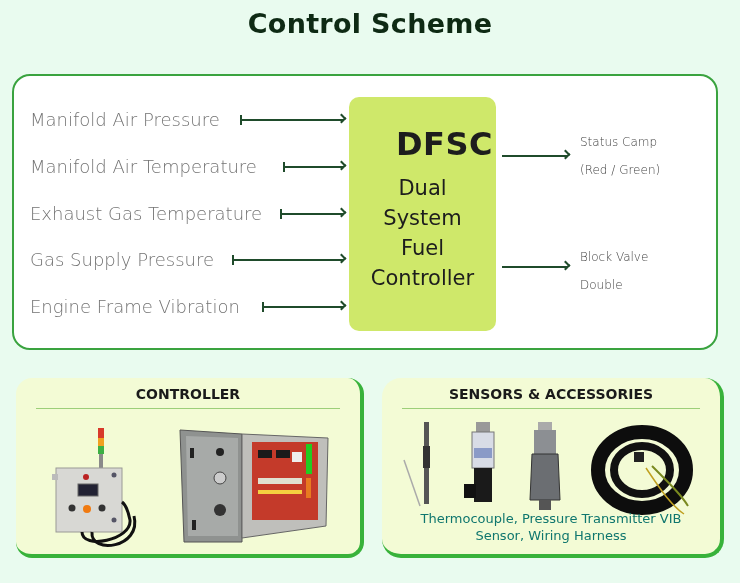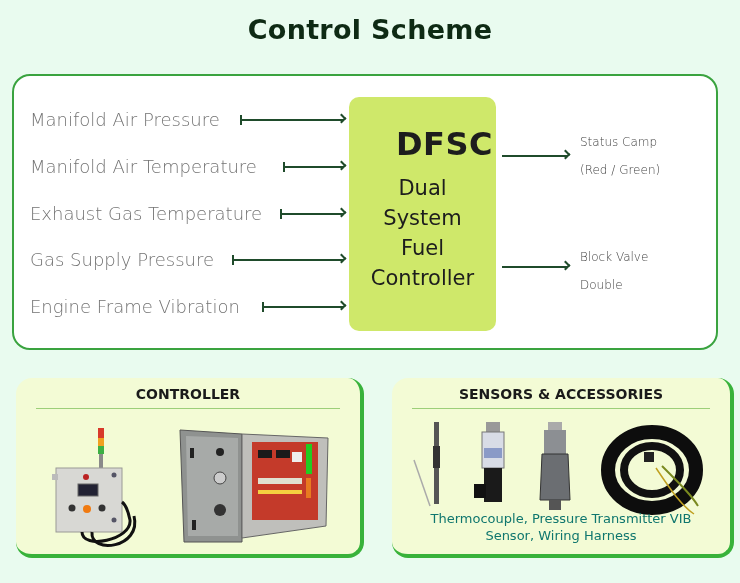--- a/index.html
+++ b/index.html
@@ -4,21 +4,21 @@
   <style>
     html, body { margin: 0; padding: 0; }
     body {
       width: 740px; height: 583px; overflow: hidden;
       background: #e9fbef;
       font-family: "DejaVu Sans", "Liberation Sans", sans-serif;
       position: relative;
       color: #2b2b2b;
     }
     .title {
-      position: absolute; left: 0; top: 14px; width: 740px;
+      position: absolute; left: 0; top: 8px; width: 740px;
       text-align: center; font-size: 27px; font-weight: bold; color: #0e2a14;
       letter-spacing: 0.3px;
     }
     .scheme {
       position: absolute; left: 12px; top: 74px; width: 706px; height: 276px;
       background: #ffffff; border: 2.5px solid #3aa33f; border-radius: 18px;
       box-sizing: border-box;
     }
     .input-row {
       position: absolute; left: 30px; height: 26px;
@@ -48,21 +48,21 @@
     .output {
       position: absolute; left: 580px; font-size: 12px; line-height: 28px; color: #444; font-weight: 300;
     }
     .panel {
       position: absolute; top: 378px; height: 180px;
       background: #f3fbd5; border-radius: 16px;
       border-right: 4px solid #38b23a; border-bottom: 4px solid #38b23a;
       box-sizing: border-box;
     }
     .panel-left { left: 16px; width: 348px; }
-    .panel-right { left: 392px; width: 342px; }
+    .panel-right { left: 382px; width: 342px; border-radius: 19px; }
     .panel-title {
       position: absolute; top: 8px; left: 0; right: 0; text-align: center;
       font-size: 14px; font-weight: bold; color: #1a1a1a;
     }
     .panel-rule {
       position: absolute; top: 30px; left: 20px; right: 20px; height: 1px; background: #9ccf79;
     }
     .caption {
       position: absolute; left: 0; right: 0; bottom: 10px; text-align: center;
       font-size: 13px; line-height: 17px; color: #0f766e;

